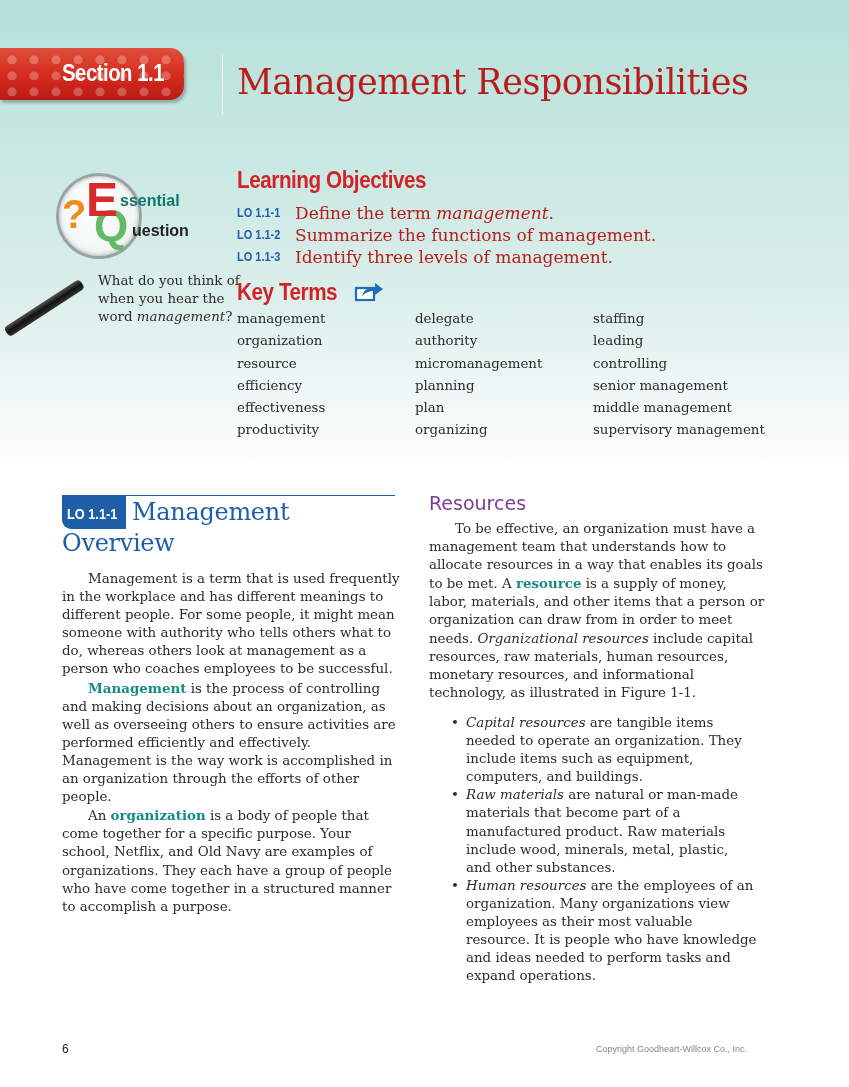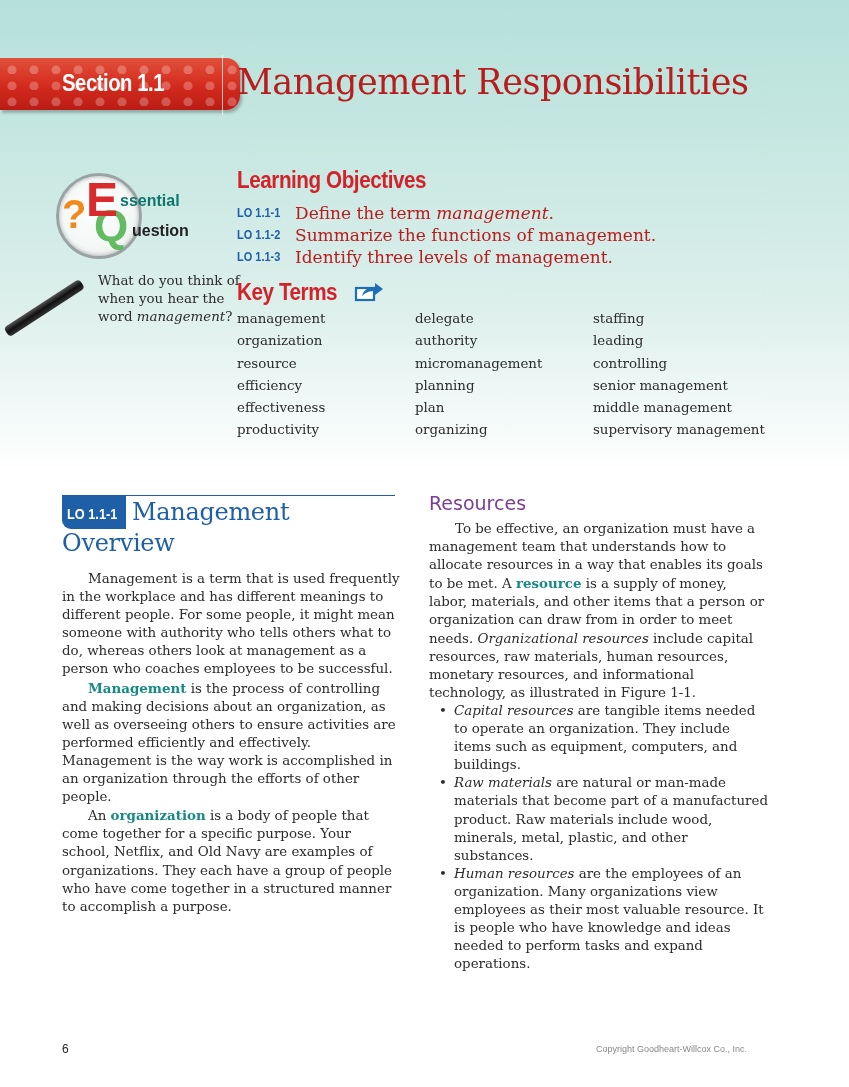--- a/index.html
+++ b/index.html
@@ -6,21 +6,21 @@
   body {
     width:849px; height:1087px; position:relative; overflow:hidden;
     background: linear-gradient(to bottom, #b6e0da 0px, #c4e6e0 120px, #dcefeb 300px, #f4faf9 420px, #ffffff 470px, #ffffff 1087px);
     font-family: "DejaVu Serif", serif;
     color:#2b2b2b;
   }
   .abs { position:absolute; }
 
   
   .section-tab {
-    left:0; top:58px; width:240px; height:52px;
+    left:0; top:48px; width:184px; height:52px;
     background: radial-gradient(circle at 12px 12px, rgba(255,255,255,0.25) 4px, transparent 5px) 0 0/22px 16px,
                 linear-gradient(to bottom, #e0503a 0%, #d42a1e 55%, #b91c14 100%);
     border-radius:0 14px 14px 0;
     box-shadow: 2px 3px 3px rgba(0,0,0,0.25);
   }
   .section-tab span {
     position:absolute; left:62px; top:12px;
     font-family:"Liberation Sans", sans-serif; font-weight:bold;
     font-size:23px; color:#fff; letter-spacing:-0.5px;
     transform: scaleX(0.88); transform-origin:left center;
@@ -88,21 +88,21 @@
   .sec-head-2 { left:62px; top:529px; font-size:24px; color:#1f5fa8; white-space:nowrap; letter-spacing:-0.3px; }
 
   .body-col { font-size:13.4px; line-height:18.1px; color:#2b2b2b; }
   .body-col p { margin:0; text-indent:26px; }
   .kw { color:#158a86; font-weight:bold; }
   .it { font-style:italic; }
   .col-left { left:62px; top:570px; width:340px; }
 
   .res-head { left:429px; top:492px; font-family:"DejaVu Sans",sans-serif; font-size:19px; color:#7d3c98; }
   .col-right { left:429px; top:520px; width:340px; }
-  .col-right ul { margin:0; padding:0 0 0 25px; list-style:none; }
+  .col-right ul { margin:12px; padding:0 0 0 25px; list-style:none; }
   .col-right li { position:relative; }
   .col-right li::before { content:"•"; position:absolute; left:-15px; top:0; }
 
   .page-num { left:62px; top:1042px; font-family:"Liberation Sans",sans-serif; font-size:12px; color:#222; }
   .copyright { left:596px; top:1044px; font-family:"Liberation Sans",sans-serif; font-size:9px; color:#888; white-space:nowrap; }
 </style>
 </head>
 <body>
 
 <div class="abs section-tab">

